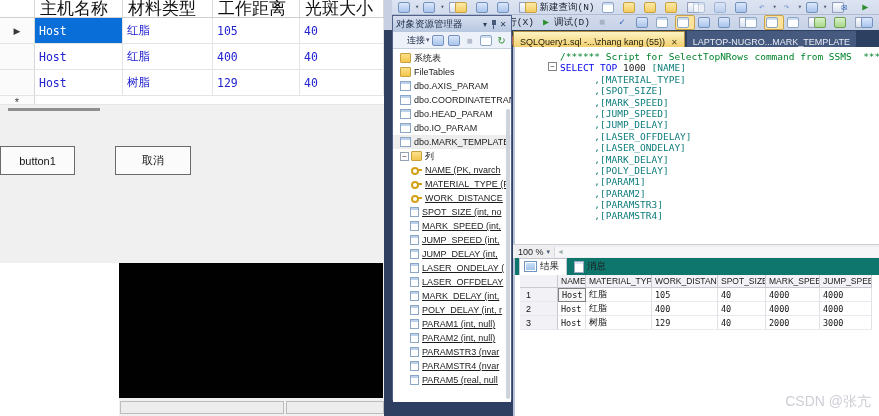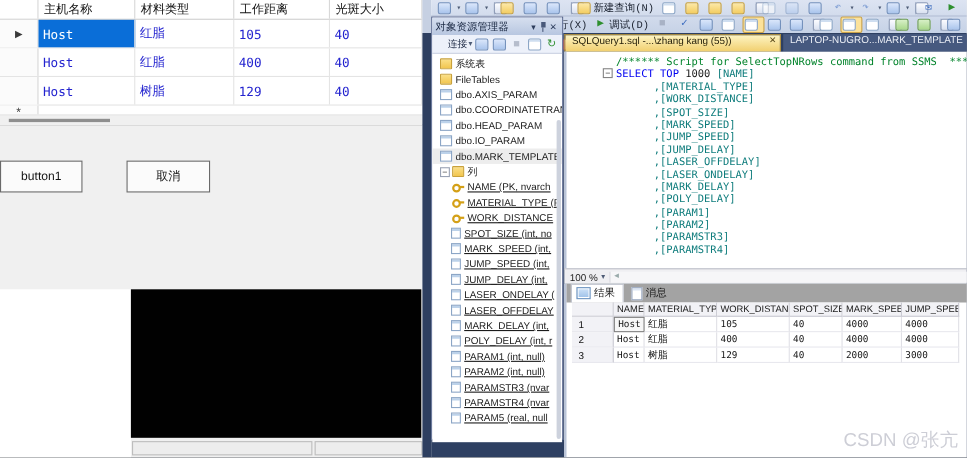--- a/index.html
+++ b/index.html
@@ -4,21 +4,21 @@
 <style>
   html,body{margin:0;padding:0;background:#888;}
   .screen{position:relative;width:879px;height:416px;background:#fff;overflow:hidden;
     font-family:"Liberation Sans",sans-serif;-webkit-font-smoothing:antialiased;}
   .mono{font-family:"DejaVu Sans Mono",monospace;}
 
   
   .wf-app{position:absolute;left:0;top:0;width:384px;height:416px;background:#f0f0f0;}
   .wf-grid{position:absolute;left:0;top:0;width:384px;height:113px;background:#fff;border-bottom:1px solid #919191;}
   .wf-hrow{display:flex;height:17px;background:#fff;border-bottom:1px solid #cfcfcf;}
-  .wf-hcell{font-size:11px;color:#101010;padding-left:5px;display:flex;align-items:center;border-right:1px solid #d8d8d8;box-sizing:border-box;white-space:nowrap;overflow:hidden;}
+  .wf-hcell{font-size:17px;color:#101010;padding-left:5px;display:flex;align-items:center;border-right:1px solid #d8d8d8;box-sizing:border-box;white-space:nowrap;overflow:hidden;}
   .wf-row{display:flex;height:25px;border-bottom:1px solid #e4e4e4;}
   .wf-rh{width:35px;box-sizing:border-box;border-right:1px solid #d8d8d8;background:#fbfbfb;display:flex;align-items:center;justify-content:center;font-size:9px;color:#3a3a3a;}
   .wf-cell{box-sizing:border-box;border-right:1px solid #e4e4e4;font-size:11.5px;color:#2323cf;display:flex;align-items:center;padding-left:4px;font-family:"DejaVu Sans Mono","Liberation Sans",monospace;}
   .cw1{width:88px;}.cw2{width:90px;}.cw3{width:87px;}.cw4{flex:1;}
   .wf-row.sel .c1{background:#0a6ed8;color:#fff;}
   .wf-newrow{display:flex;height:12px;}
   .wf-newrow .wf-rh{font-size:11px;}
   .wf-hscroll{position:absolute;left:0;top:104px;width:384px;height:9px;background:#f0f0f0;border-top:1px solid #e6e6e6;}
   .wf-hthumb{position:absolute;left:8px;top:3px;width:92px;height:3px;background:#8f8f8f;}
   .wf-btn{position:absolute;top:146px;height:29px;background:#fbfbfb;border:1px solid #6a6a6a;font-size:11px;color:#141414;display:flex;align-items:center;justify-content:center;box-sizing:border-box;}
@@ -77,53 +77,53 @@
   .ticon.table{background:#fff;border:1px solid #8ca6c6;box-shadow:inset 0 2px 0 #bcd2ea;}
   .ticon.col{width:9px;background:#fff;border:1px solid #8ca6c6;box-shadow:inset 0 2px 0 #bcd2ea;}
   .ticon.key{width:12px;}
   .ticon.key::before{content:"";position:absolute;left:1px;top:2px;width:4px;height:4px;border:2px solid #d4a017;border-radius:50%;}
   .ticon.key::after{content:"";position:absolute;left:8px;top:4px;width:4px;height:2px;background:#d4a017;}
   .oe-scroll{position:absolute;right:1px;top:60px;width:4px;height:290px;background:#cdd2dd;border-radius:2px;}
 
   
   .qw{position:absolute;left:513px;top:31px;width:366px;height:385px;}
   .qtabs{height:16px;display:flex;align-items:stretch;}
-  .qtab{display:flex;align-items:flex-start;font-size:9px;padding:0 6px;white-space:nowrap;overflow:hidden;gap:28px;}
+  .qtab{display:flex;align-items:flex-end;font-size:9px;padding:0 6px;white-space:nowrap;overflow:hidden;}
   .qtab.active{background:linear-gradient(#fdf4c3,#f1cf6e);color:#26200a;border:1px solid #b1913f;border-bottom:none;box-sizing:border-box;}
   .qtab .close{margin-left:6px;font-size:8px;color:#5a4a1a;}
   .qtab.inactive{background:#46597f;color:#e9edf5;margin-left:2px;}
   .editor{position:absolute;left:0;top:16px;width:366px;height:197px;background:#fff;overflow:hidden;border-left:2px solid #b9c4d8;box-sizing:border-box;}
   .cline{padding-left:45px;height:11.4px;line-height:11.4px;font-size:9.5px;font-family:"DejaVu Sans Mono",monospace;white-space:pre;}
   .cmt{color:#00832a;}
   .ident{color:#0e7c7c;}
   .kw{color:#0000f0;}
   .num{color:#1a1a1a;}
   .fold{position:absolute;left:33px;top:15px;width:9px;height:9px;border:1px solid #848484;background:#fff;color:#333;font-size:8px;line-height:7px;text-align:center;box-sizing:border-box;}
   .zbar{position:absolute;left:0;top:213px;width:366px;height:14px;background:#efeff2;border-top:1px solid #cdcdd4;display:flex;align-items:center;font-size:9px;color:#222;padding-left:5px;box-sizing:border-box;}
   .zbar .tdd{margin:0 4px 0 3px;}
   .zscroll{flex:1;height:10px;background:#f6f6f8;border-left:1px solid #d8d8de;display:flex;align-items:center;padding-left:2px;color:#9aa;font-size:7px;}
 
   
   .results{position:absolute;left:0;top:227px;width:366px;height:158px;background:#fff;border-left:2px solid #b9c4d8;box-sizing:border-box;}
-  .rtabs{height:17px;background:#a3a3a3;display:flex;align-items:flex-end;padding-left:4px;gap:3px;}
+  .rtabs{height:17px;background:#0f766e;display:flex;align-items:flex-end;padding-left:4px;gap:3px;}
   .rtab{display:flex;align-items:center;gap:3px;font-size:9.5px;color:#1c1c1c;padding:1px 7px 2px 4px;}
   .rtab.active{background:#fff;border:1px solid #c2c6d0;border-bottom:none;}
   .rgicon{width:11px;height:9px;background:linear-gradient(#cfe3f8,#9cc0e8);border:1px solid #6d94c0;box-shadow:inset 0 0 0 1px #fff;flex:none;}
   .rmicon{width:8px;height:10px;background:#fff;border:1px solid #9aa8c0;box-shadow:inset 0 2px 0 #dce6f4;flex:none;}
   .rgrid{position:absolute;left:5px;top:17px;font-size:9px;}
   .rrow{display:flex;height:14px;}
   .rrow.hdr{height:13px;}
   .rc{box-sizing:border-box;border-right:1px solid #e0e0e6;border-bottom:1px solid #e8e8ee;display:flex;align-items:center;padding-left:3px;white-space:nowrap;overflow:hidden;color:#141414;}
   .hdr .rc{background:#f2f2f6;border-right:1px solid #c9c9d2;border-bottom:1px solid #c9c9d2;font-size:8.5px;color:#202020;}
   .rc.rh{width:38px;background:#f2f2f6;border-right:1px solid #c9c9d2;justify-content:flex-start;padding-left:6px;}
   .w1{width:28px;}.w2{width:66px;}.w3{width:66px;}.w4{width:48px;}.w5{width:54px;}.w6{width:52px;}
   .rrow .mono{font-family:"DejaVu Sans Mono",monospace;font-size:8.5px;}
   .rrow.focus .w1{border:1px solid #808080;background:#f7f7f7;}
 
-  .watermark{position:absolute;right:8px;bottom:5px;font-size:17px;color:#cdced6;}
+  .watermark{position:absolute;right:8px;bottom:5px;font-size:14px;color:#cdced6;}
 </style>
 </head>
 <body>
 
 <div class="screen">
 
   <div class="wf-app">
     <div class="wf-grid">
       <div class="wf-hrow">
         <div class="wf-hcell" style="width:35px"></div>
@@ -558,21 +558,20 @@
         <span>LAPTOP-NUGRO...MARK_TEMPLATE</span>
       </div>
     </div>
 
     <div class="editor">
       <div class="cline cmt" style="margin-top:4px">/****** Script for SelectTopNRows command from SSMS  ******/</div>
       <div class="cline"><span class="kw">SELECT </span><span class="kw">TOP </span><span class="num">1000 </span><span class="ident">[NAME]</span></div>
       <div>
 
       <div class="cline ident">      ,[MATERIAL_TYPE]</div>
-          <div class="cline ident">      ,[WORK_DISTANCE]</div>
           <div class="cline ident">      ,[SPOT_SIZE]</div>
           <div class="cline ident">      ,[MARK_SPEED]</div>
           <div class="cline ident">      ,[JUMP_SPEED]</div>
           <div class="cline ident">      ,[JUMP_DELAY]</div>
           <div class="cline ident">      ,[LASER_OFFDELAY]</div>
           <div class="cline ident">      ,[LASER_ONDELAY]</div>
           <div class="cline ident">      ,[MARK_DELAY]</div>
           <div class="cline ident">      ,[POLY_DELAY]</div>
           <div class="cline ident">      ,[PARAM1]</div>
           <div class="cline ident">      ,[PARAM2]</div>

